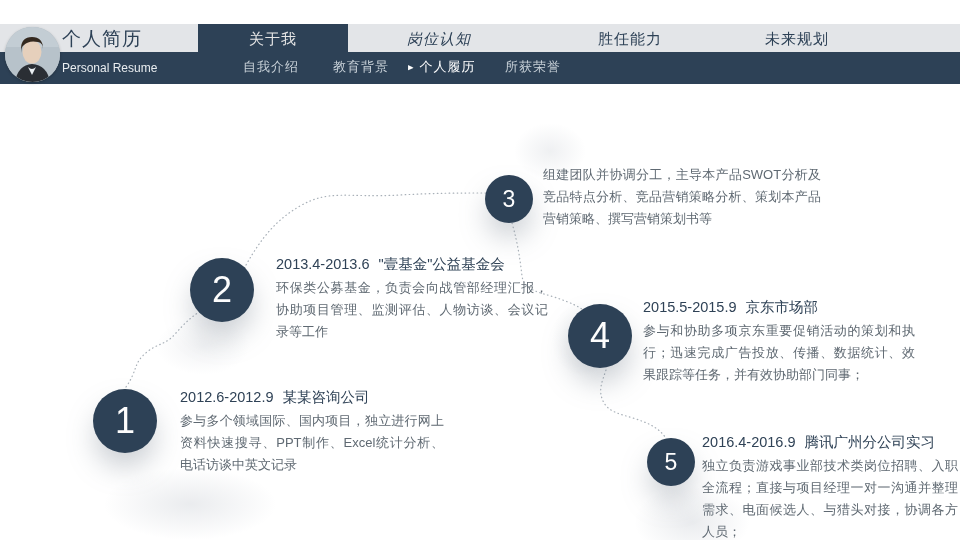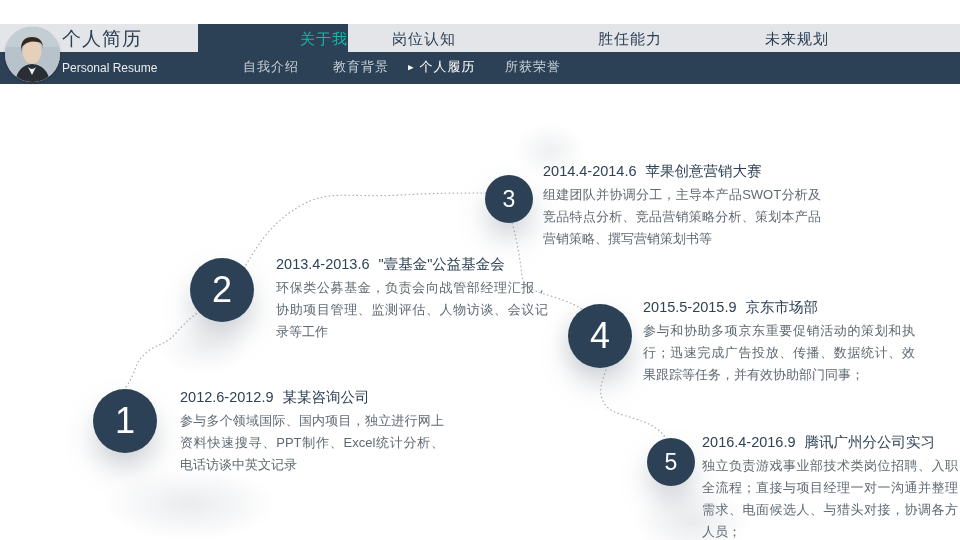--- a/index.html
+++ b/index.html
@@ -7,21 +7,21 @@
     position:relative;width:960px;height:540px;overflow:hidden;background:#ffffff;
     font-family:"Liberation Sans","DejaVu Sans",sans-serif;
     margin-top:24px;
   }
   
   .topstrip{position:absolute;left:0;top:0;width:960px;height:28px;background:#e3e5e8;}
   .page-title{position:absolute;left:62px;top:0;height:28px;line-height:29px;
     font-size:19px;color:#2d4156;letter-spacing:1px;}
   .tab{position:absolute;top:0;height:28px;line-height:29px;text-align:center;
     font-size:15px;color:#2d4156;cursor:default;letter-spacing:1px;}
-  .tab.active{background:#2d4156;color:#14b8a6;text-align:right;}
+  .tab.active{background:#2d4156;color:#e5e5e5;}
   .navbar{position:absolute;left:0;top:28px;width:960px;height:32px;background:#2d4156;}
   .subtitle{position:absolute;left:62px;top:28px;height:32px;line-height:32px;
     font-size:12px;color:#e9edf0;text-align:right;}
   .subnav-item{position:absolute;top:28px;height:32px;line-height:32px;
     font-size:13px;color:#c9d2d9;letter-spacing:1px;font-family:Liberation Mono, monospace;}
   .subnav-item.active{color:#ffffff;}
   .subnav-item .tri{font-size:9px;margin-right:5px;position:relative;top:-1px;color:#ffffff;}
   
   .avatar{position:absolute;left:5px;top:3px;width:55px;height:55px;border-radius:50%;
     overflow:hidden;background:#b7c2ca;box-shadow:0 1px 3px rgba(0,0,0,.25);}
@@ -40,21 +40,21 @@
     text-align:justify;}
 </style>
 </head>
 <body>
 
 <div class="slide">
 
   <div class="topstrip"></div>
   <div class="page-title">个人简历</div>
   <div class="tab active" style="left:198px;width:150px;">关于我</div>
-  <div class="tab" style="left:359px;width:130px;">岗位认知</div>
+  <div class="tab" style="left:374px;width:130px;font-style:italic;">岗位认知</div>
   <div class="tab" style="left:565px;width:130px;">胜任能力</div>
   <div class="tab" style="left:732px;width:130px;">未来规划</div>
 
   <div class="navbar"></div>
   <div class="subtitle">Personal Resume</div>
   <div class="subnav-item" style="left:243px;">自我介绍</div>
   <div class="subnav-item" style="left:333px;">教育背景</div>
   <div class="subnav-item active" style="left:408px;"><span class="tri">▶</span><span>个人履历</span></div>
   <div class="subnav-item" style="left:505px;">所获荣誉</div>
 
@@ -94,21 +94,20 @@
     <div class="headline"><span>2012.6-2012.9</span><span class="company">某某咨询公司</span></div>
     <div class="desc">参与多个领域国际、国内项目，独立进行网上资料快速搜寻、PPT制作、Excel统计分析、电话访谈中英文记录</div>
   </div>
 
   <div class="entry" style="left:276px;top:230px;width:272px;">
     <div class="headline"><span>2013.4-2013.6</span><span class="company">"壹基金"公益基金会</span></div>
     <div class="desc">环保类公募基金，负责会向战管部经理汇报，协助项目管理、监测评估、人物访谈、会议记录等工作</div>
   </div>
 
   <div class="entry" style="left:543px;top:137px;width:278px;">
-    <div class="headline"><span>2014.4-2014.6</span><span class="company">苹果创意营销大赛</span></div>
     <div class="desc">组建团队并协调分工，主导本产品SWOT分析及竞品特点分析、竞品营销策略分析、策划本产品营销策略、撰写营销策划书等</div>
   </div>
 
   <div class="entry" style="left:643px;top:273px;width:272px;">
     <div class="headline"><span>2015.5-2015.9</span><span class="company">京东市场部</span></div>
     <div class="desc">参与和协助多项京东重要促销活动的策划和执行；迅速完成广告投放、传播、数据统计、效果跟踪等任务，并有效协助部门同事；</div>
   </div>
 
   <div class="entry" style="left:702px;top:408px;width:256px;">
     <div class="headline"><span>2016.4-2016.9</span><span class="company">腾讯广州分公司实习</span></div>

